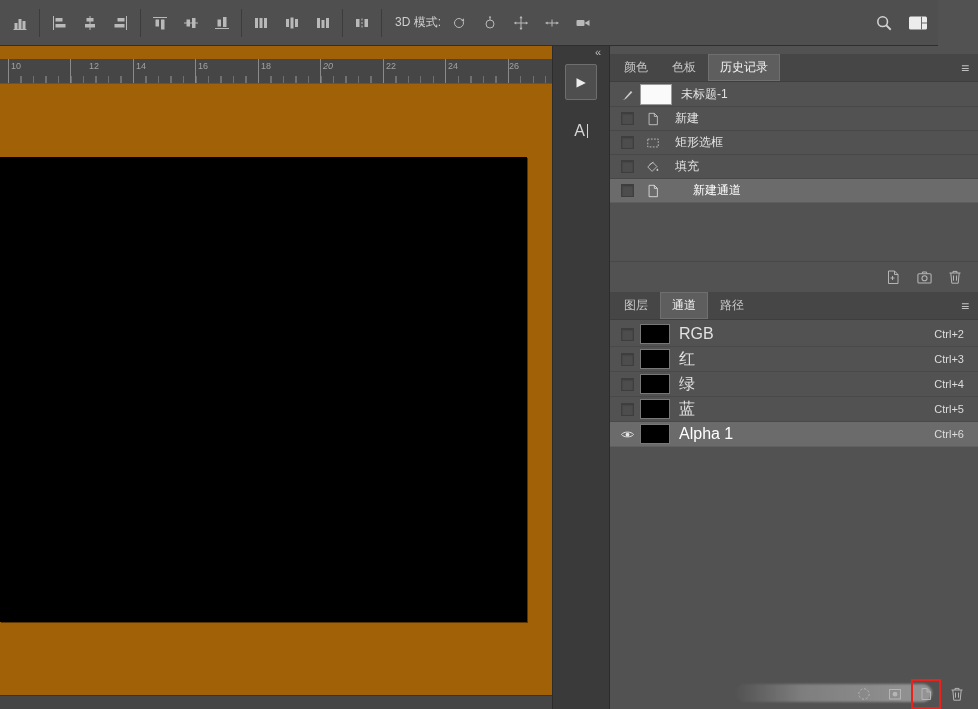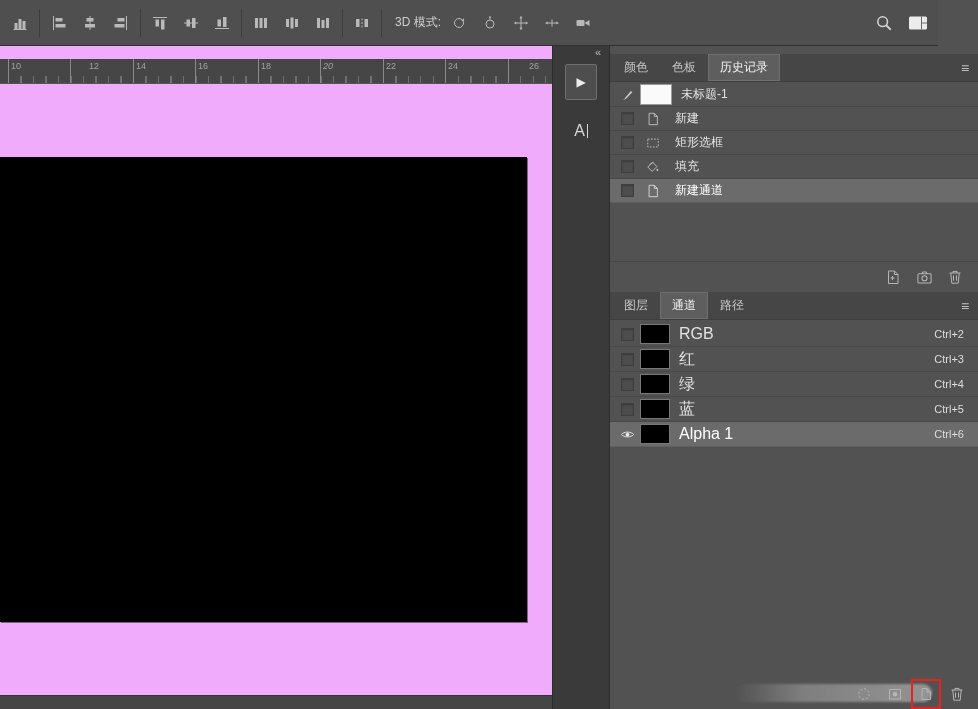--- a/index.html
+++ b/index.html
@@ -20,39 +20,39 @@
   .tg{display:flex;align-items:center;gap:11px;}
   .sep{width:1px;height:28px;background:#3c3c3c;margin:0 9px;flex:none;}
   .icon-btn{width:20px;height:20px;display:flex;align-items:center;justify-content:center;flex:none;cursor:pointer;}
   .icon-btn svg{display:block;}
   .tlabel{color:#cfcfcf;font-size:12px;margin:0 8px 0 4px;white-space:nowrap;}
   .toolbar-right{margin-left:auto;display:flex;align-items:center;gap:14px;}
 
   
   .doc-area{
     position:absolute;left:0;top:46px;width:552px;height:663px;
-    background:#f0abfc;
+    background:#a16207;
   }
   .ruler{
     position:absolute;left:0;top:13px;width:552px;height:24px;
     background-color:#464646;
     background-image:
       repeating-linear-gradient(90deg,#8a8a8a 0 1px,transparent 1px 62.5px),
       repeating-linear-gradient(90deg,#707070 0 1px,transparent 1px 12.5px);
     background-position:8px 0,8px 100%;
     background-size:100% 100%,100% 7px;
     background-repeat:no-repeat,no-repeat;
     border-bottom:1px solid #565656;
   }
   .rnum{position:absolute;top:2px;font-size:9px;color:#a2a2a2;}
   .rnum:nth-of-type(1){left:11px;} .rnum:nth-of-type(2){left:73px;margin-left:16px;}
   .rnum:nth-of-type(3){left:136px;} .rnum:nth-of-type(4){left:198px;}
   .rnum:nth-of-type(5){left:261px;} .rnum:nth-of-type(6){left:323px;font-style:italic;}
   .rnum:nth-of-type(7){left:386px;} .rnum:nth-of-type(8){left:448px;}
-  .rnum:nth-of-type(9){left:529px;}
+  .rnum:nth-of-type(9){left:509px;}
   .canvas{
     position:absolute;left:0;top:111px;width:527px;height:465px;
     background:#000;box-shadow:1px 1px 0 rgba(0,0,0,.45);
   }
   .hscroll{
     position:absolute;left:0;bottom:0;width:552px;height:13px;
     background:#454545;border-top:1px solid #333;
   }
 
   
@@ -106,21 +106,21 @@
     height:23px;display:flex;align-items:center;padding-left:4px;
     border-bottom:1px solid rgba(0,0,0,.12);cursor:pointer;
   }
   .hist-row.selected{background:#6b6b6b;}
   .hb-col{width:26px;display:flex;justify-content:center;flex:none;}
   .hb-check{width:11px;height:11px;border:1px solid #3e3e3e;background:#4d4d4d;
     box-shadow:inset 0 1px 2px rgba(0,0,0,.25);}
   .hthumb{width:30px;height:19px;background:#fafafa;border:1px solid #9a9a9a;margin-right:9px;flex:none;}
   .hicon{width:26px;display:flex;justify-content:center;margin-right:9px;flex:none;}
   .hlabel{font-size:12px;color:#e2e2e2;white-space:nowrap;}
-  .hist-row.selected .hlabel{color:#fff;}
+  .hist-row.selected .hlabel{color:#fff;margin-left:18px;}
 
   
   .pfooter{
     position:absolute;left:0;right:0;display:flex;align-items:center;
     justify-content:flex-end;gap:9px;
   }
   .hfooter{top:215px;height:30px;padding-right:12px;border-top:1px solid #484848;}
   .cfooter{bottom:0;height:30px;padding-right:10px;}
   .ficon{
     width:22px;height:22px;display:flex;align-items:center;justify-content:center;

